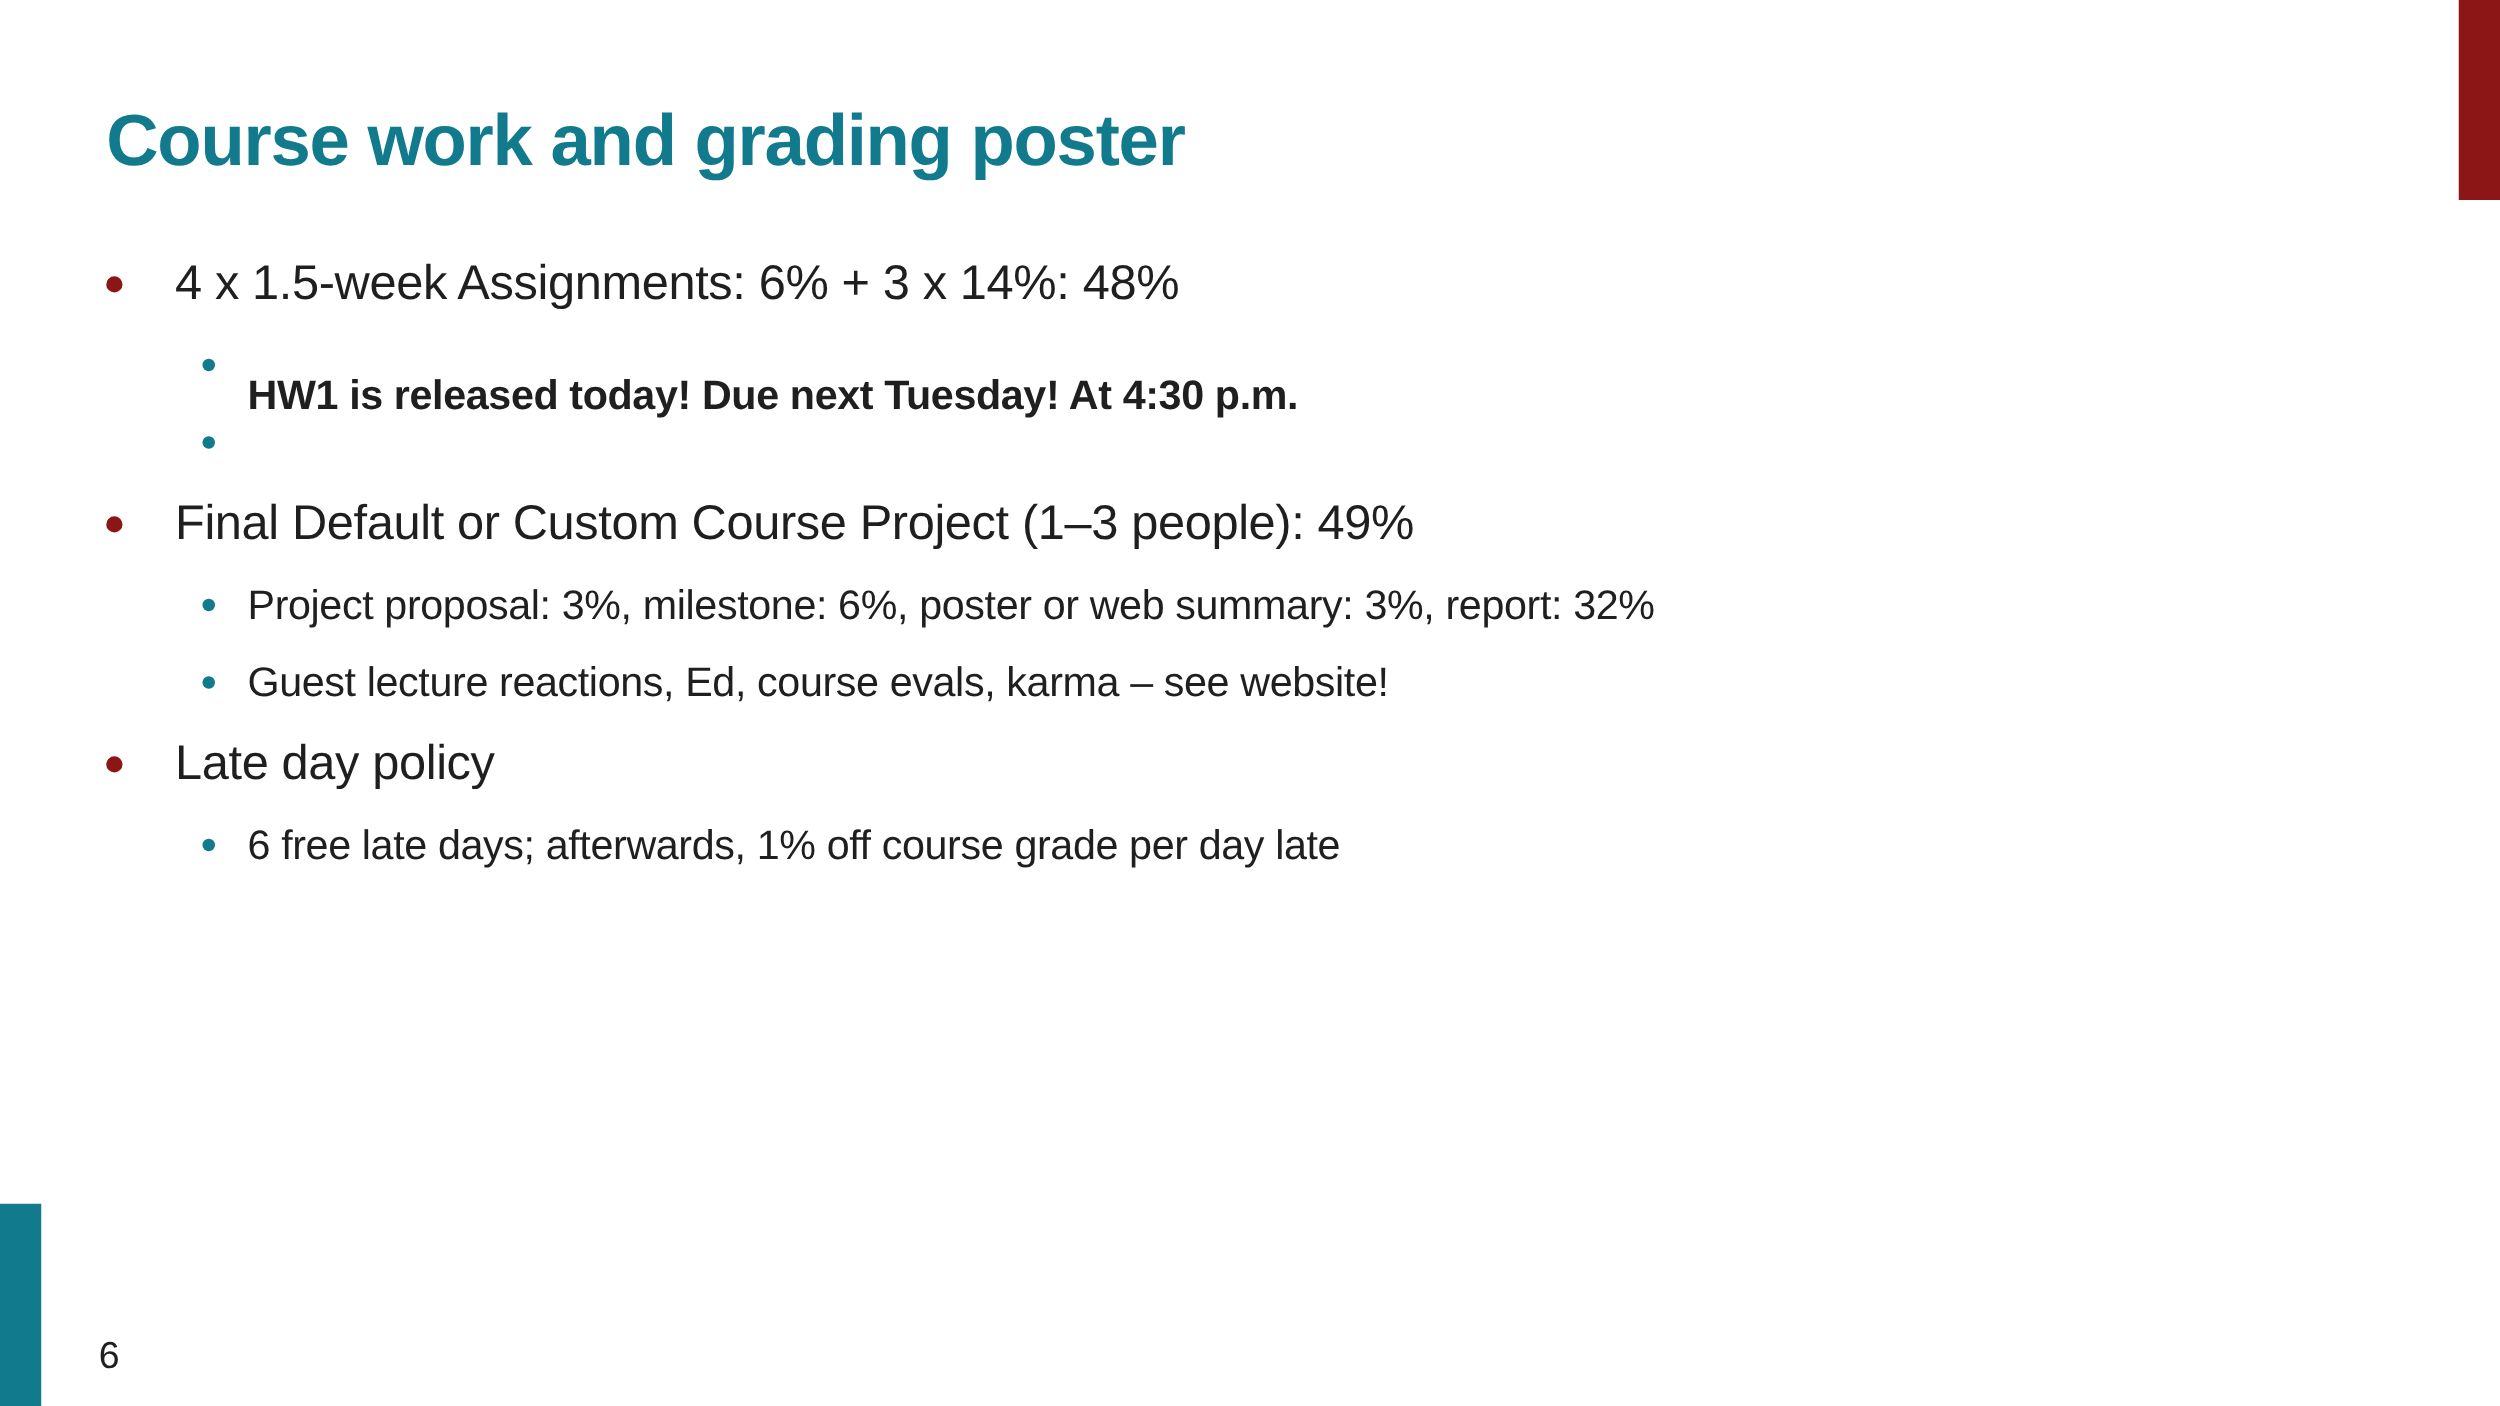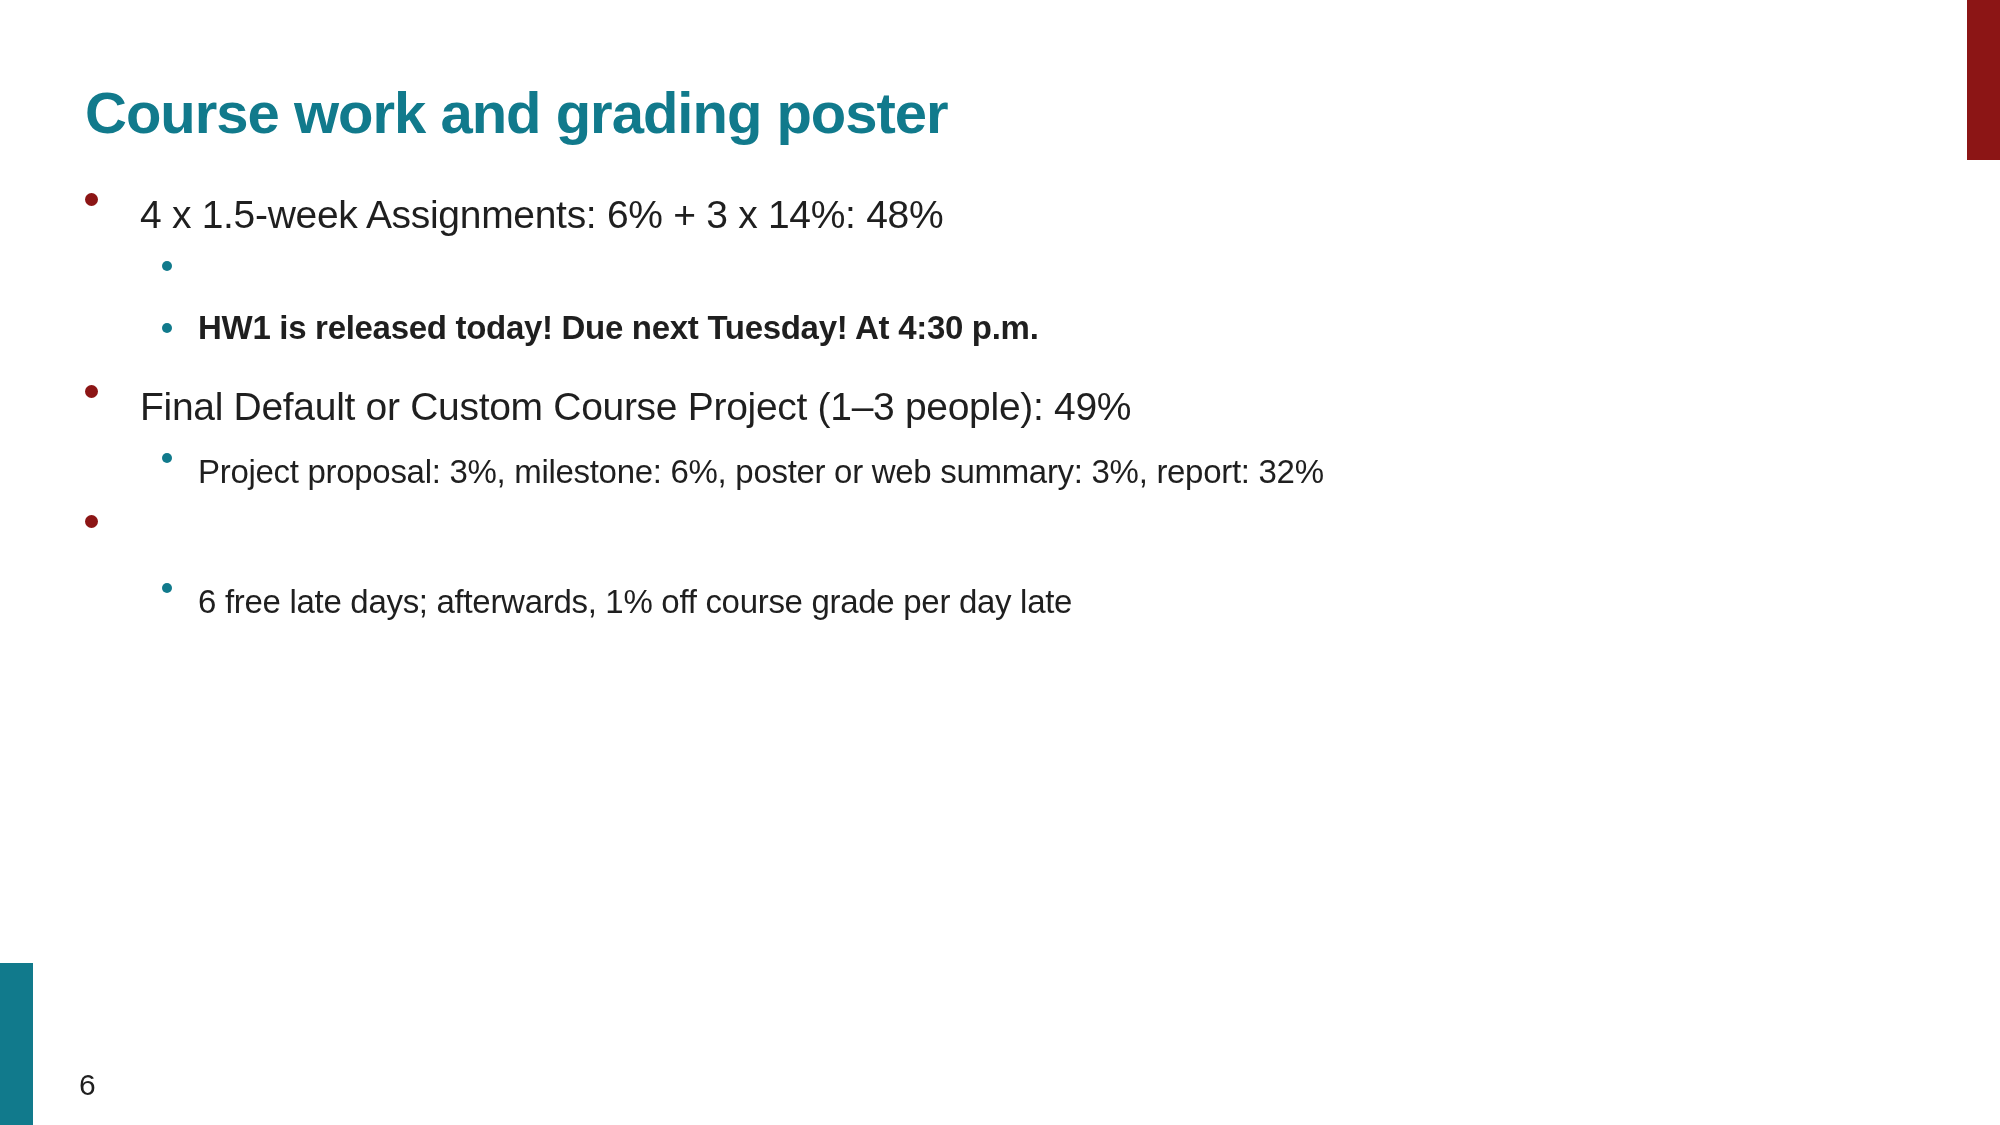--- a/index.html
+++ b/index.html
@@ -43,21 +43,21 @@
     left: 0;
     top: 193px;
     width: 1980px;
     margin: 0;
     padding: 0;
     list-style: none;
   }
   ul.bullets li {
     position: relative;
     display: flex;
-    align-items: flex-start;
+    align-items: center;
     white-space: nowrap;
   }
   li.b1 {
     height: 68px;
     padding-left: 140px;
     font-size: 39px;
     letter-spacing: -0.3px;
   }
   li.b2 {
     height: 62px;
@@ -110,22 +110,27 @@
       <span class="marker" style="background: rgb(17, 122, 140);"></span>
     </li>
     <li class="b1">
       <span class="marker" style="background: rgb(140, 21, 21);"></span>
       <span class="txt">Final Default or Custom Course Project (1–3 people): 49%</span>
     </li>
     <li class="b2">
       <span class="marker" style="background: rgb(17, 122, 140);"></span>
       <span class="txt">Project proposal: 3%, milestone: 6%, poster or web summary: 3%, report: 32%</span>
     </li>
+    <li class="b2">
+      <span class="marker" style="background: rgb(17, 122, 140);"></span>
+      <span class="txt">Guest lecture reactions, Ed, course evals, karma – see website!</span>
+    </li>
     <li class="b1">
       <span class="marker" style="background: rgb(140, 21, 21);"></span>
+      <span class="txt">Late day policy</span>
     </li>
     <li class="b2">
       <span class="marker" style="background: rgb(17, 122, 140);"></span>
       <span class="txt">6 free late days; afterwards, 1% off course grade per day late</span>
     </li>
   </ul>
 
 <div class="page-number">6</div>
 
 </body></html>

